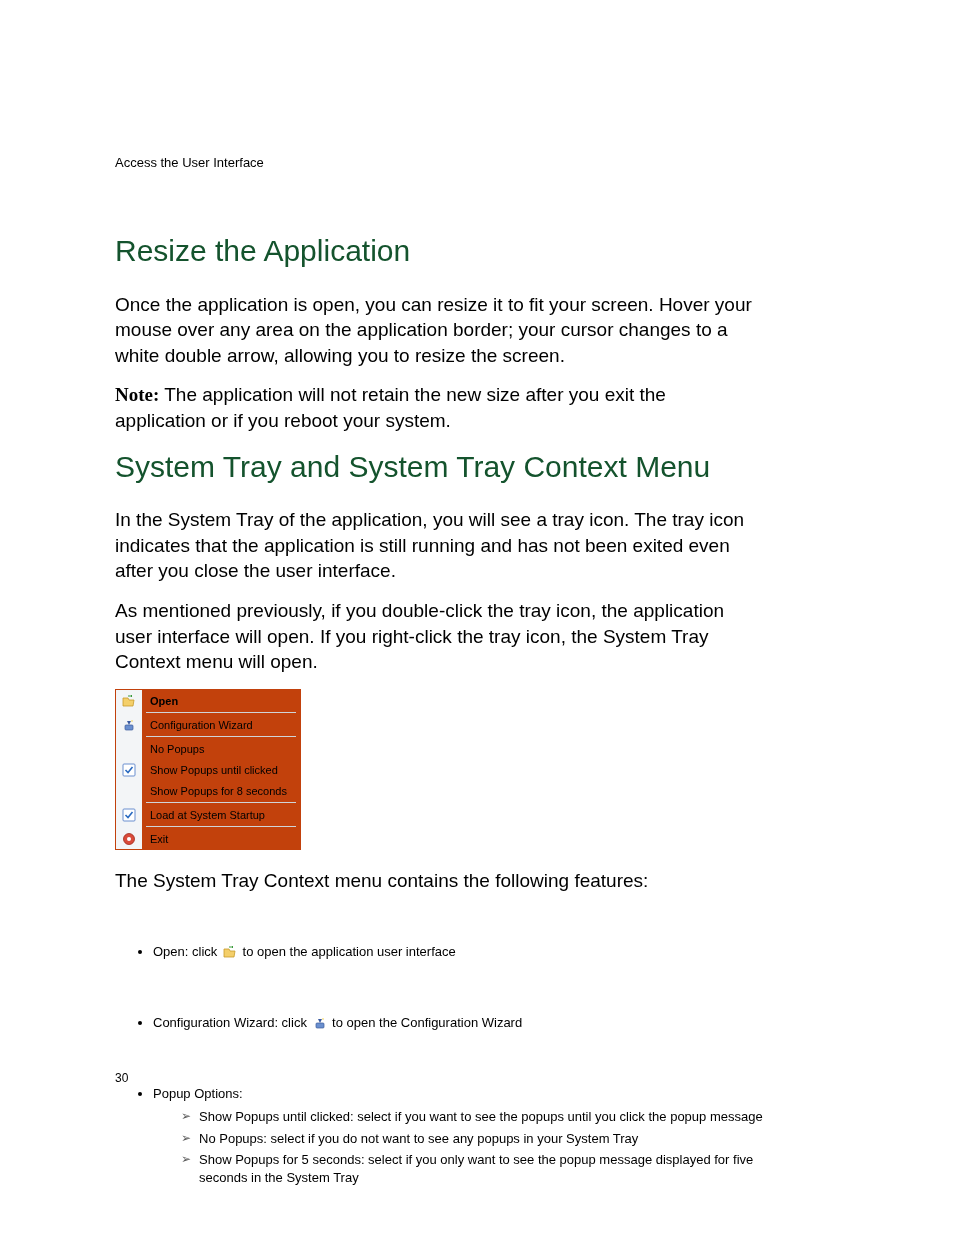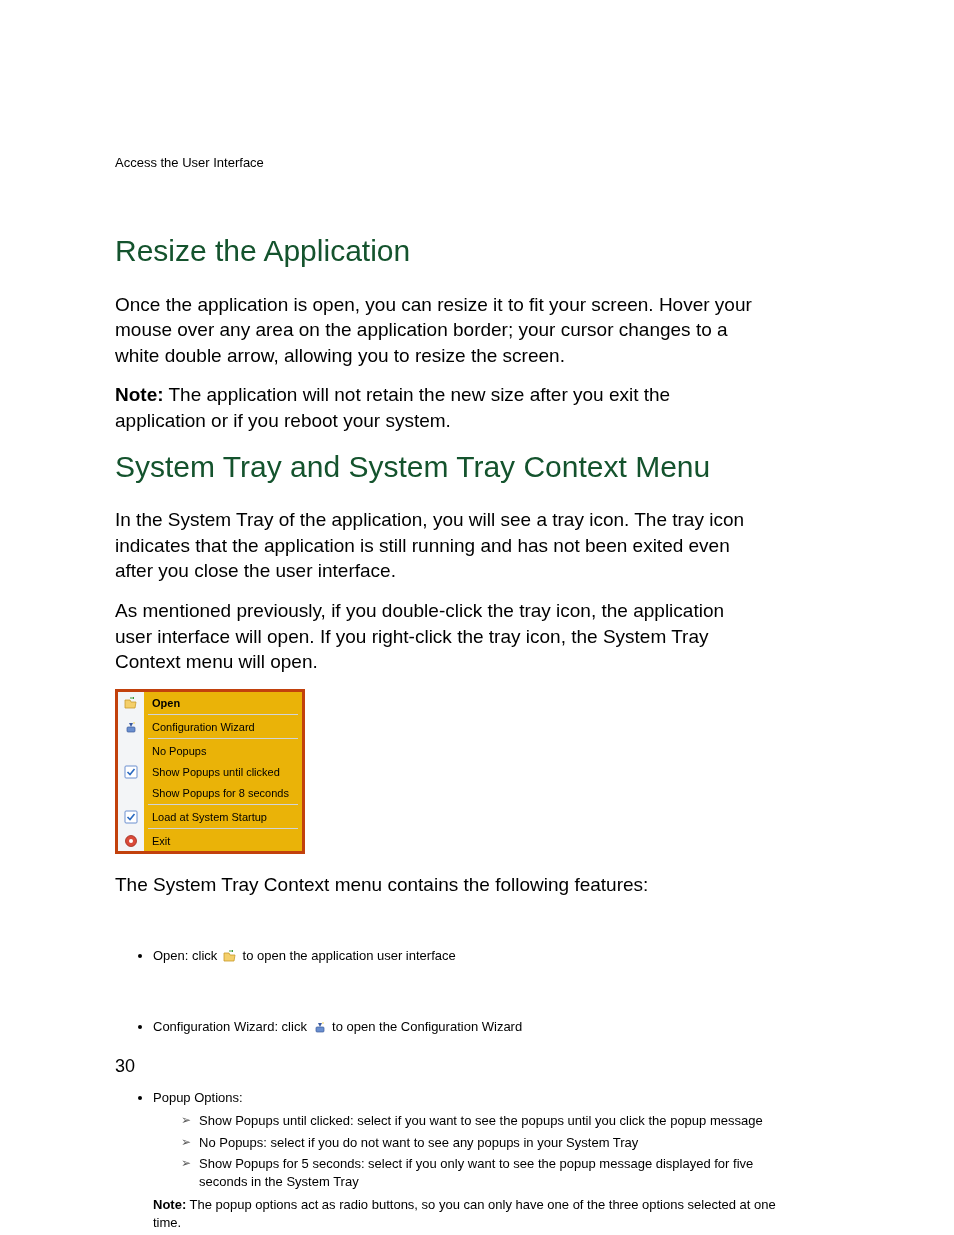--- a/index.html
+++ b/index.html
@@ -27,29 +27,29 @@
     color: #14532d;
     margin: 0 0 22px 0;
     line-height: 1.25;
   }
   p.body {
     font-size: 19px;
     line-height: 1.35;
     margin: 0 0 14px 0;
     max-width: 640px;
   }
-  .note-label { font-weight: bold; }
+  .note-label { font-weight: bold; font-family: Liberation Serif, serif; }
   .section-gap { margin-top: 34px; }
   .menu-box {
-    border: 3px solid #c2410c;
+    border: 1px solid #c2410c;
     width: 184px;
     font-family: "Segoe UI", Tahoma, sans-serif;
     font-size: 11px;
     color: #000;
-    background: #eab308;
+    background: #c2410c;
     margin: 4px 0 18px 0;
   }
   .menu-row {
     display: flex;
     align-items: center;
     height: 21px;
   }
   .menu-gutter {
     width: 26px;
     height: 100%;
@@ -112,22 +112,22 @@
     margin: 0 2px;
   }
   .sub-note {
     font-size: 13px;
     line-height: 1.35;
     margin: 4px 0 0 0;
   }
   .page-number {
     position: absolute;
     left: 115px;
-    bottom: 158px;
-    font-size: 18px;
+    bottom: 150px;
+    font-size: 12px;
   }
 </style>
 </head>
 <body>
 
 <div class="page">
 
   <div class="header-text">Access the User Interface</div>
 
   <h1 class="section">Resize the Application</h1>
@@ -243,20 +243,17 @@
             <path d="M10 2 L11 3 L10 4 L9 3 Z" fill="#f4d45a"></path>
           </svg></span><span> to open the Configuration Wizard</span>
     </li>
     <li>
       <span>Popup Options:</span>
       <ul class="arrows">
         <li>Show Popups until clicked: select if you want to see the popups until you click the popup message</li>
         <li>No Popups: select if you do not want to see any popups in your System Tray</li>
         <li>Show Popups for 5 seconds: select if you only want to see the popup message displayed for five seconds in the System Tray</li>
       </ul>
-      <p class="sub-note">
-        <span class="note-label">Note:</span><span> The popup options act as radio buttons, so you can only have one of the three options selected at one time.</span>
-      </p>
     </li>
   </ul>
 
   <div class="page-number">30</div>
 </div>
 
 </body></html>

